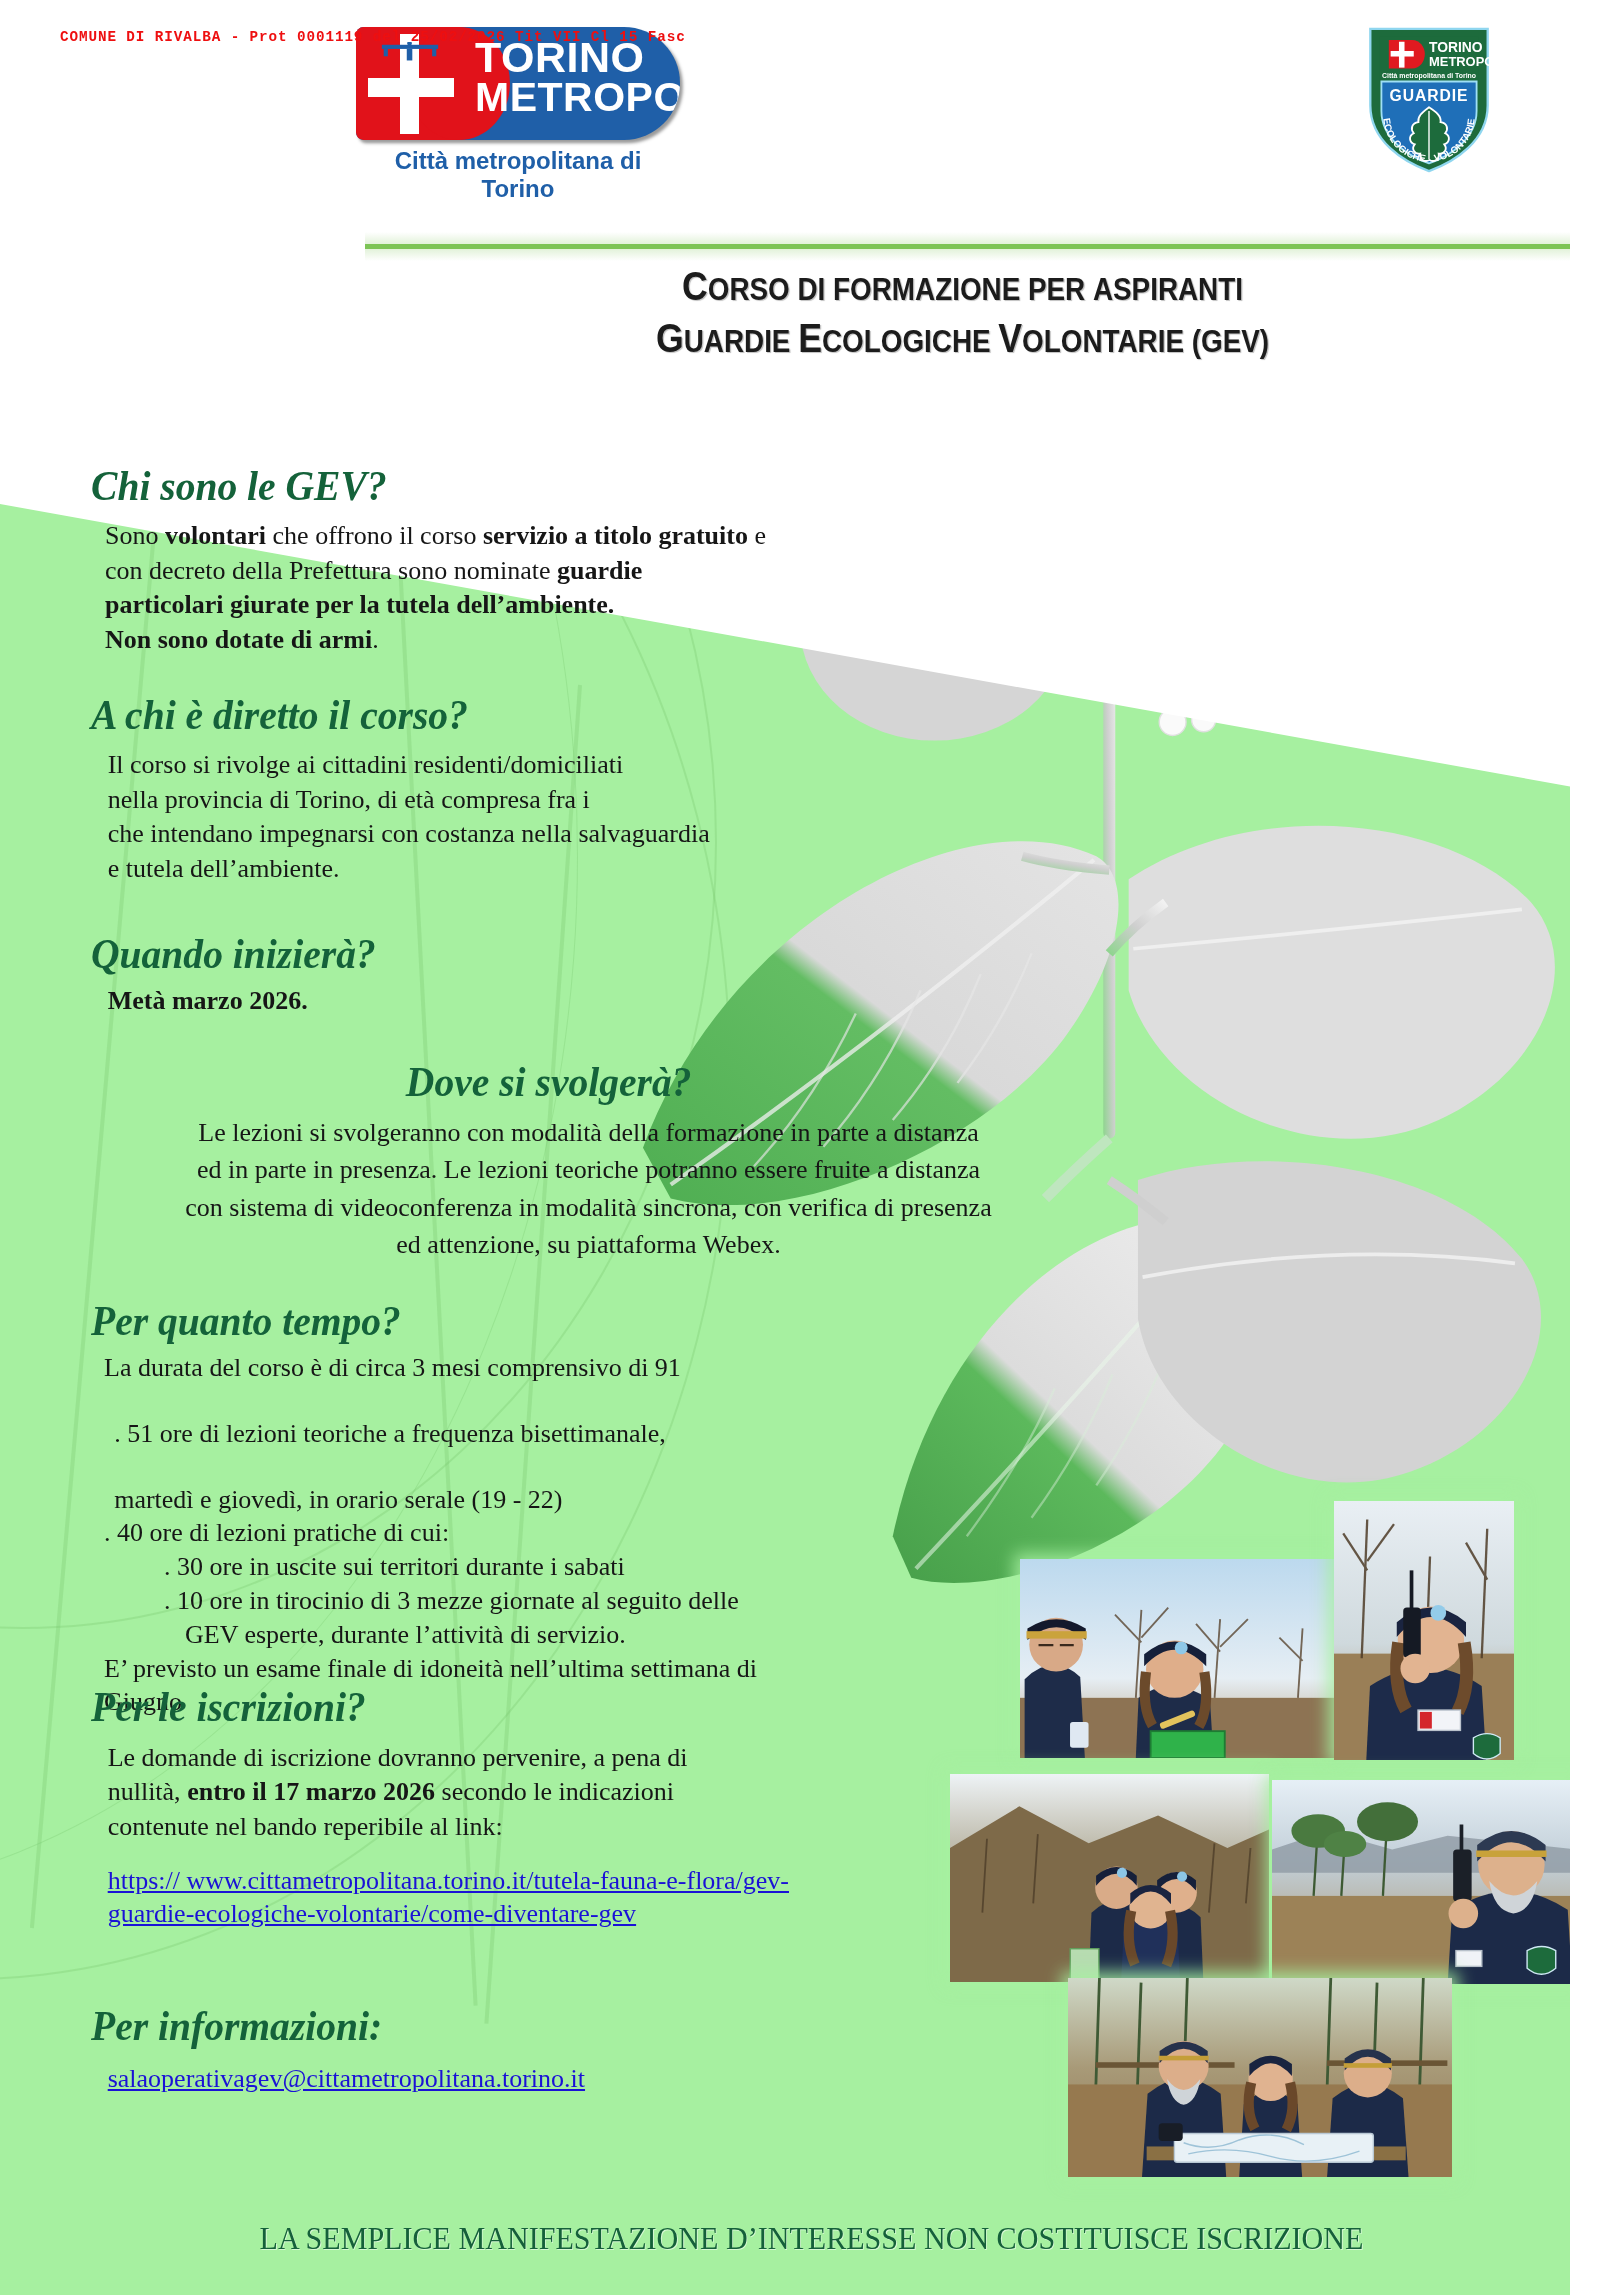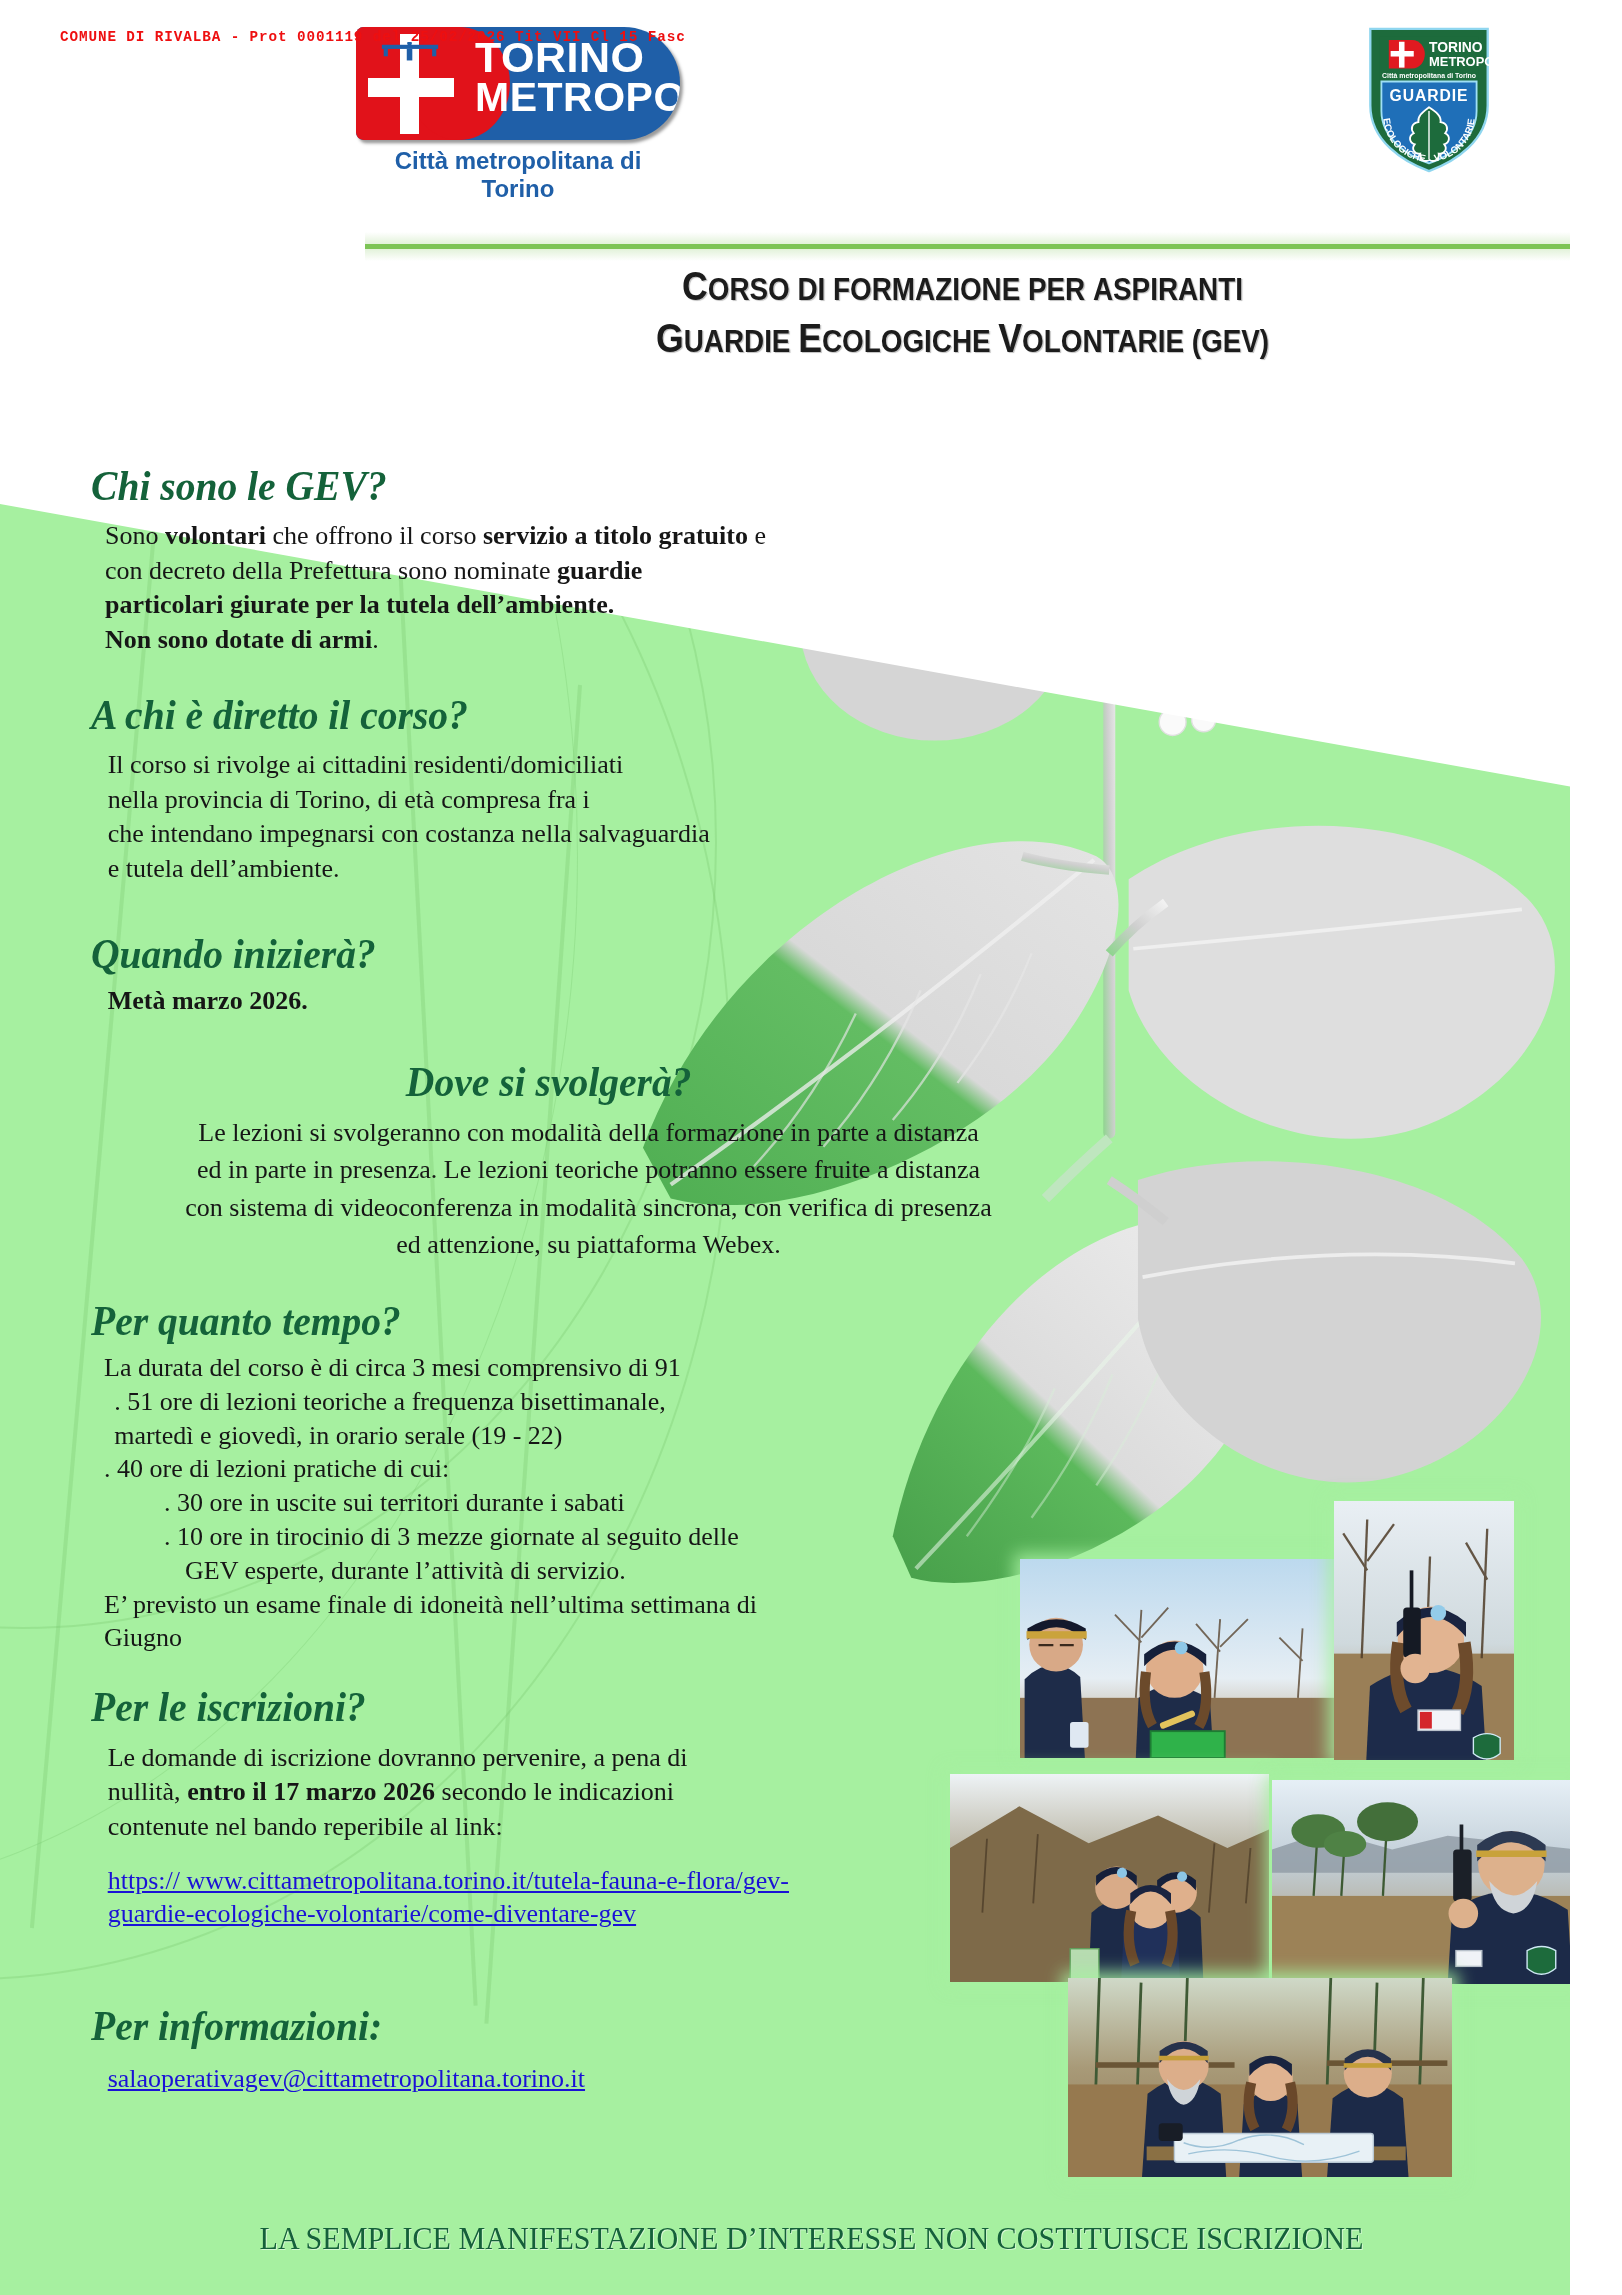--- a/index.html
+++ b/index.html
@@ -245,21 +245,21 @@
   #sec-achi .sec-b { margin-top: 10.2px; margin-left: 16.7px; }
 
   #sec-quando   { left: 91px;  top: 931px;  width: 694px; }
   #sec-quando .sec-b { margin-top: 7.4px; margin-left: 16.7px; font-weight: bold; }
 
   #sec-dove     { left: 91px;  top: 1059px;  width: 995px; text-align: center; }
   #sec-dove .sec-b { margin-top: 9.3px; margin-left: 0px; line-height: 1.44; }
 
   #sec-tempo    { left: 91px;  top: 1298px;  width: 856px; }
   #sec-tempo .sec-b { margin-top: 7.4px; margin-left: 13px; line-height: 1.30; }
-  #sec-tempo .i1 { padding-left: 10.2px; }
+  #sec-tempo .i1 { padding-left: 10.2px; margin-top: 32px; }
   #sec-tempo .i2 { padding-left: 60px; }
   #sec-tempo .i3 { padding-left: 81px; }
 
   #sec-iscr     { left: 91px;  top: 1684px;  width: 786px; }
   #sec-iscr .sec-b { margin-top: 11px; margin-left: 16.7px; }
   #sec-iscr .urlbox { margin-top: 20.4px; margin-left: 16.7px; width: 694px; line-height: 1.26; font-size: 26px; }
 
   #sec-info     { left: 91px;  top: 2003px;  width: 786px; }
   #sec-info .sec-b { margin-top: 13px; margin-left: 16.7px; }
 

